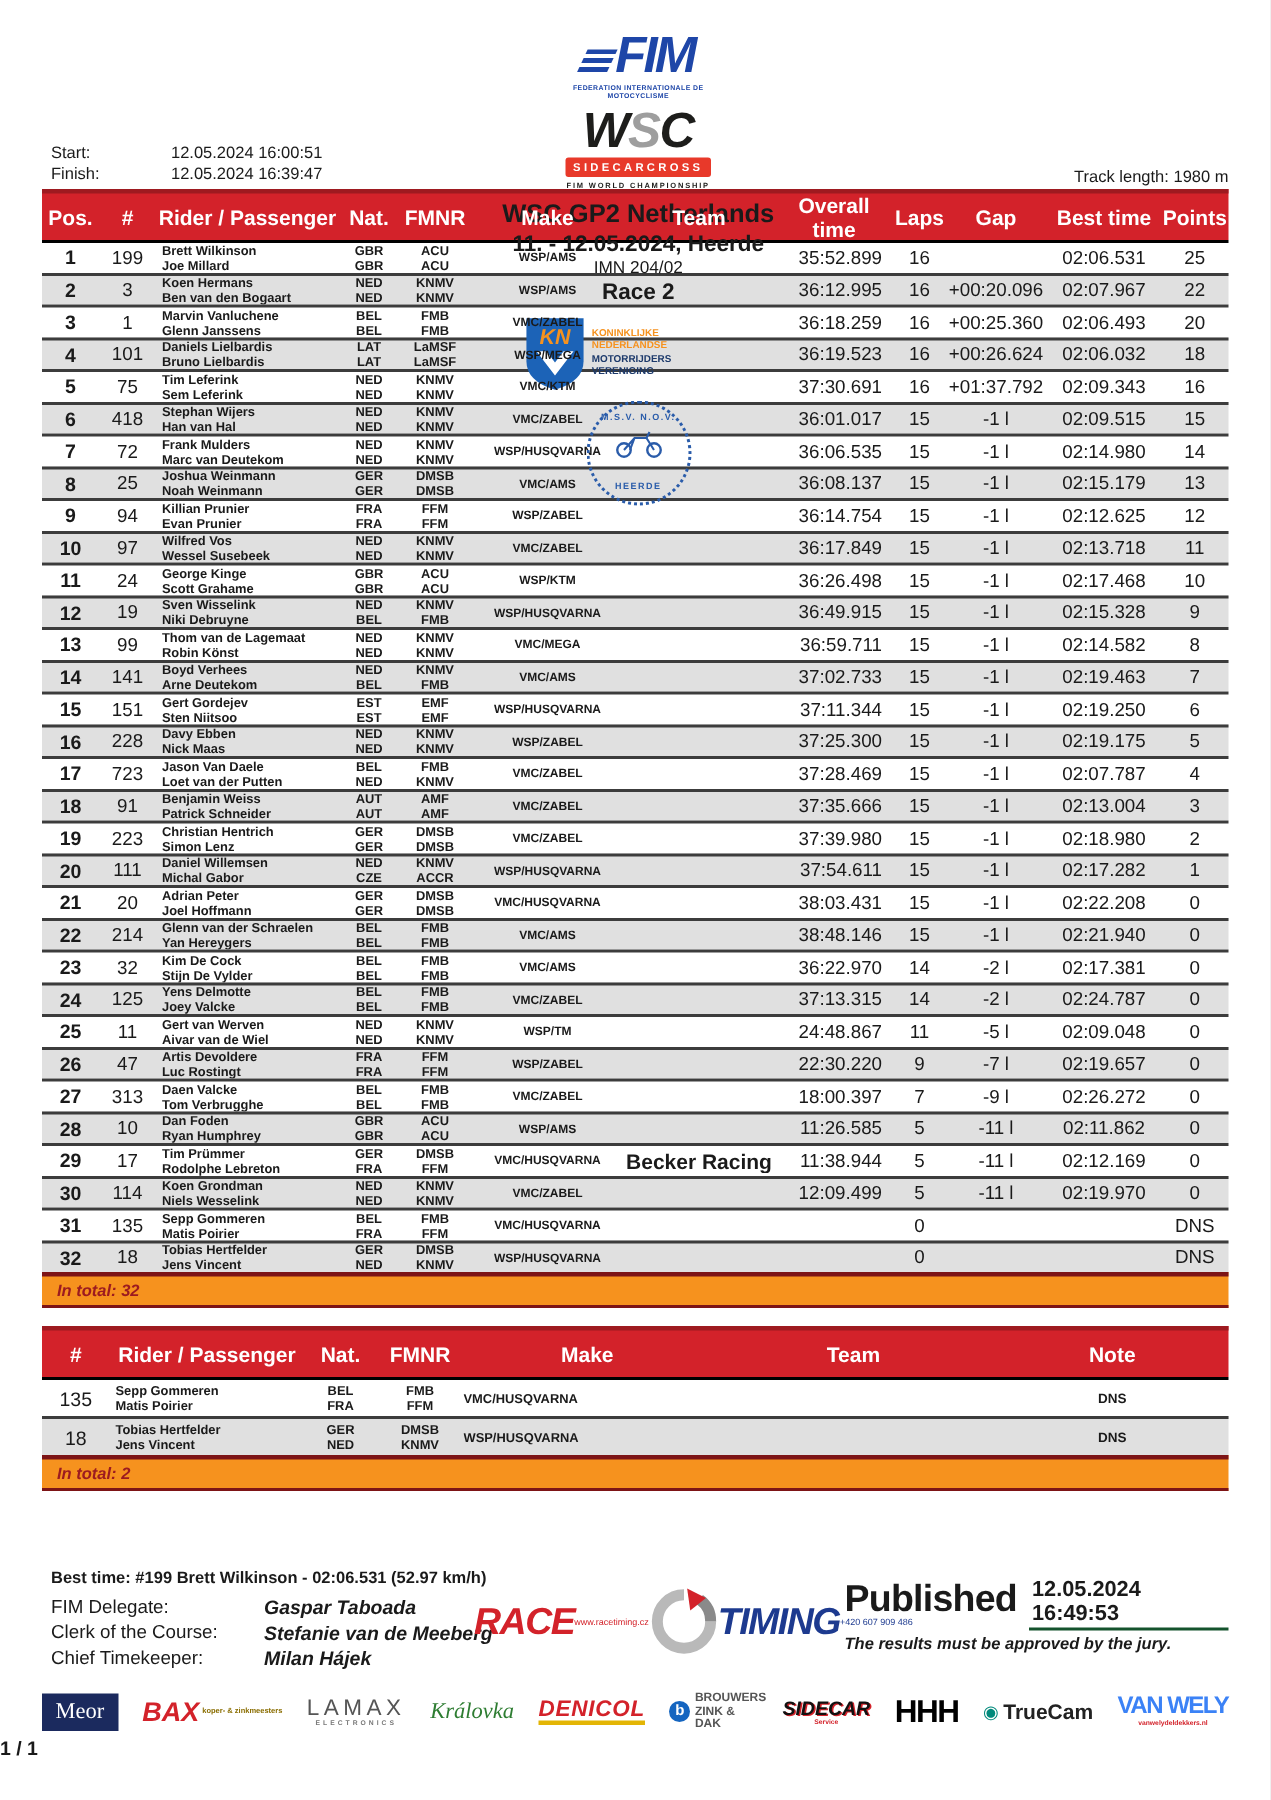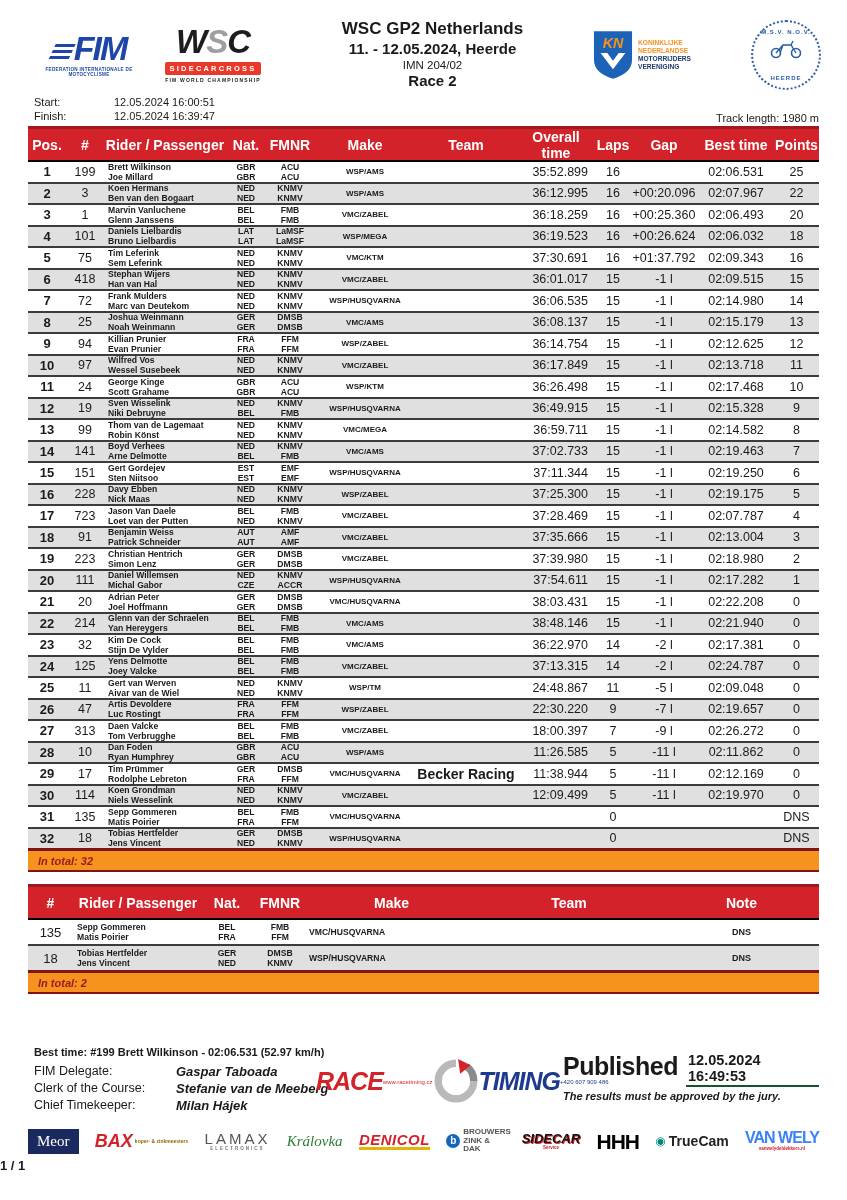--- a/index.html
+++ b/index.html
@@ -1,19 +1,19 @@
 <!DOCTYPE html>
 <html style="--red: #d3222a; --orange: #f6921e; --totaltext: #9c1b20; --rowalt: #e0e0e0;"><head>
 <meta charset="utf-8">
 <style>
   html,body{margin:0;padding:0;background:#fff;}
   .page{position:relative;width:847px;height:1200px;background:#fff;outline:1px solid #c4c4c4;
         font-family:"Liberation Sans",sans-serif;color:#1a1a1a;overflow:hidden;}
   
-  .top{display:flex;align-items:center;padding:22px 26px 0 30px;height:88px;box-sizing:border-box;gap:6px;}
+  .top{display:flex;align-items:center;padding:22px 26px 0 30px;height:88px;box-sizing:border-box;gap:6px;flex-direction:column;}
   .fim{width:118px;text-align:center;flex:none;}
   .fim-row{display:flex;align-items:flex-end;justify-content:center;}
   .fim-stripes{width:20px;height:16px;margin:0 2px 4px 0;transform:skewX(-25deg);
       background:repeating-linear-gradient(to bottom,#1e46a8 0 3px,transparent 3px 6px);}
   .fim-text{font-size:34px;font-weight:bold;font-style:italic;color:#1e46a8;letter-spacing:-2px;line-height:0.9;}
   .fim-caption{font-size:4.6px;font-weight:bold;color:#1e46a8;margin-top:3px;letter-spacing:.3px;}
   .wsc{width:118px;text-align:center;flex:none;}
   .wsc-text{font-size:33px;font-weight:bold;font-style:italic;color:#1d1d1b;letter-spacing:-1px;line-height:.9;}
   .wsc-text .s{color:#9e9e9e;}
   .wsc-band{display:inline-block;background:#e8392a;color:#fff;font-size:7.5px;font-weight:bold;
@@ -490,21 +490,21 @@
           <div class="td c8 laps">15</div>
           <div class="td c9 gap">-1 l</div>
           <div class="td c10 best">02:14.582</div>
           <div class="td c11 pts">8</div>
         </div>
         <div class="tr alt">
           <div class="td c0 pos">14</div>
           <div class="td c1 num">141</div>
           <div class="td c2 rider">
             <div class="ln">Boyd Verhees</div>
-            <div class="ln">Arne Delmotte</div>
+            <div class="ln">Arne Deutekom</div>
           </div>
           <div class="td c3 sm">
             <div class="ln">NED</div>
             <div class="ln">BEL</div>
           </div>
           <div class="td c4 sm">
             <div class="ln">KNMV</div>
             <div class="ln">FMB</div>
           </div>
           <div class="td c5 make">VMC/AMS</div>

